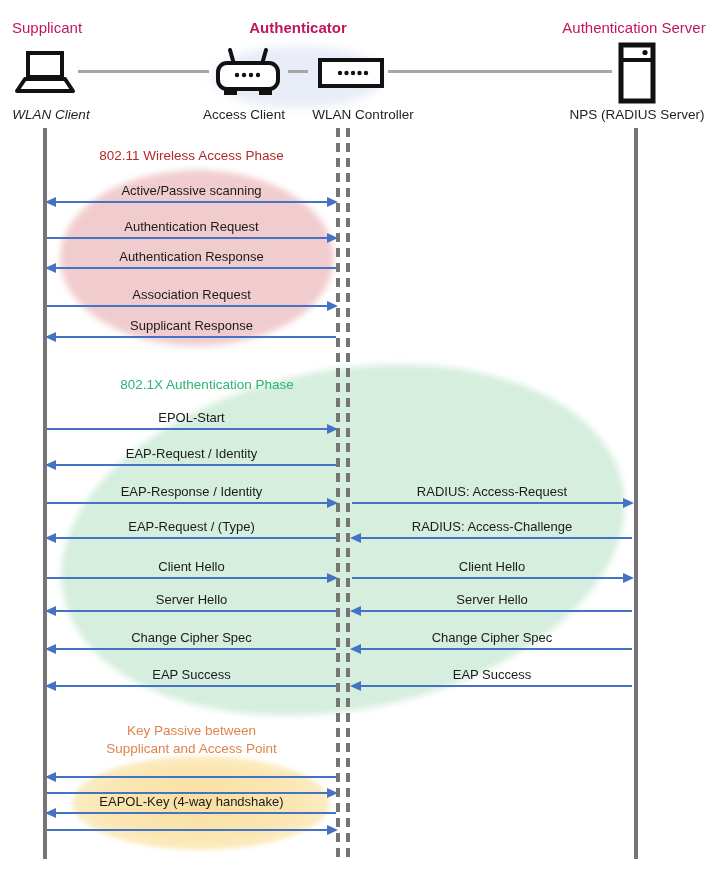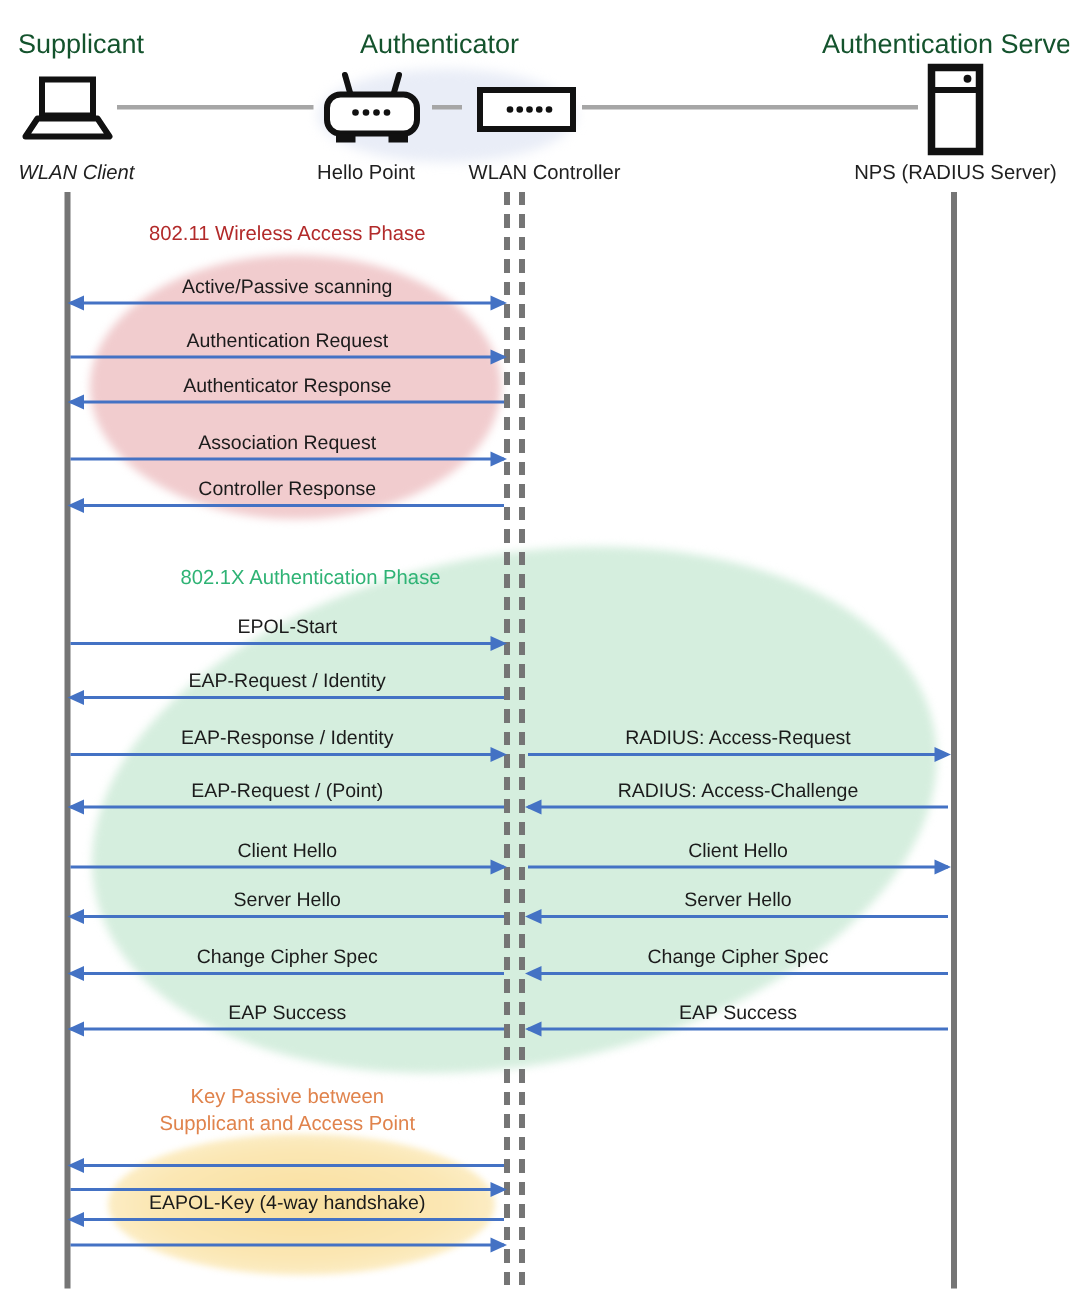--- a/index.html
+++ b/index.html
@@ -2,21 +2,21 @@
 <html style="--arrow: #4472C4; --lifeline: #757575; --connector: #a6a6a6; --text: #1b1b1b; --phase1: #B22A2A; --phase1_fill: #F1CCCE; --phase2: #2FB375; --phase2_fill: #D5EEDE; --phase3: #E0834C; --phase3_fill: #FBE7B4; --authenticator_fill: #E9EDF7;"><head>
 <meta charset="utf-8">
 <style>
   html,body{margin:0;padding:0;background:#fff;}
   #stage{
     position:relative;width:713px;height:875px;background:#fff;overflow:hidden;
     font-family:"Liberation Sans",sans-serif;color:var(--text,#1b1b1b);
   }
   .abs{position:absolute;}
   
-  .actor-title{font-size:18px;color:#14532d;white-space:nowrap;}
+  .actor-title{font-size:15px;color:#be185d;white-space:nowrap;}
   .actor-sub{font-size:13.5px;color:#1f1f1f;white-space:nowrap;text-align:center;}
   .conn{height:3px;background:var(--connector,#a6a6a6);top:70px;}
   
   .ellipse{border-radius:50%;}
   .el-auth{left:212px;top:46px;width:172px;height:62px;background:var(--authenticator_fill,#E9EDF7);filter:blur(4px);}
   .el-red{left:60px;top:170px;width:274px;height:176px;background:var(--phase1_fill,#F1CCCE);filter:blur(3px);}
   .el-green{left:58px;top:370px;width:570px;height:340px;background:var(--phase2_fill,#D5EEDE);filter:blur(3px);transform:rotate(-11deg);}
   .el-yellow{left:72px;top:756px;width:258px;height:94px;
     background:radial-gradient(ellipse at center,#F9DF9E 0%,#FBE7B4 55%,#FDF2D3 85%,rgba(253,243,216,0) 100%);
     filter:blur(2px);}
@@ -38,21 +38,21 @@
 <body>
 
 <div id="stage">
 
   <div class="abs ellipse el-auth"></div>
   <div class="abs ellipse el-red"></div>
   <div class="abs ellipse el-green"></div>
   <div class="abs ellipse el-yellow"></div>
 
   <div class="abs actor-title" style="left:12px;top:19px;">Supplicant</div>
-  <div class="abs actor-title" style="left:240px;top:19px;width:146px;">Authenticator</div>
+  <div class="abs actor-title" style="left:225px;top:19px;width:146px;text-align:center;font-weight:bold;">Authenticator</div>
   <div class="abs actor-title" style="left:534px;top:19px;width:200px;text-align:center;">Authentication Server</div>
 
   <div class="abs conn" style="left:78px;width:131px;"></div>
   <div class="abs conn" style="left:288px;width:20px;"></div>
   <div class="abs conn" style="left:388px;width:224px;"></div>
 
   <svg class="abs" style="left:13px;top:50px;" width="64" height="46" viewBox="0 0 64 46">
     <rect x="15" y="3" width="34" height="24" fill="#fff" stroke="#111" stroke-width="4"></rect>
     <path d="M12 29 L52 29 L60 41 L4 41 Z" fill="#fff" stroke="#111" stroke-width="4" stroke-linejoin="round"></path>
   </svg>
@@ -78,21 +78,21 @@
     <circle cx="48" cy="15" r="2.2" fill="#111"></circle>
   </svg>
 
   <svg class="abs" style="left:618px;top:42px;" width="38" height="62" viewBox="0 0 38 62">
     <rect x="3" y="3" width="32" height="56" fill="#fff" stroke="#111" stroke-width="5"></rect>
     <line x1="3" y1="18" x2="35" y2="18" stroke="#111" stroke-width="4"></line>
     <circle cx="27" cy="10.5" r="2.6" fill="#111"></circle>
   </svg>
 
   <div class="abs actor-sub" style="left:0px;top:107px;width:102px;font-style:italic;">WLAN Client</div>
-  <div class="abs actor-sub" style="left:184px;top:107px;width:120px;">Hello Point</div>
+  <div class="abs actor-sub" style="left:184px;top:107px;width:120px;">Access Client</div>
   <div class="abs actor-sub" style="left:303px;top:107px;width:120px;">WLAN Controller</div>
   <div class="abs actor-sub" style="left:537px;top:107px;width:200px;">NPS (RADIUS Server)</div>
 
   <div class="abs lifeline" style="left:43px;"></div>
   <div class="abs lifeline dashed" style="left:336px;"></div>
   <div class="abs lifeline dashed" style="left:346px;"></div>
   <div class="abs lifeline" style="left:634px;"></div>
 
   <div class="abs phase-title" style="left:46px;top:147px;width:291px;color:var(--phase1);">802.11 Wireless Access Phase</div>
   <div class="abs phase-title" style="left:57px;top:376px;width:300px;color:var(--phase2);">802.1X Authentication Phase</div>
@@ -107,31 +107,31 @@
         <div class="msg-line"></div>
         <span class="head hl"></span>
         <span class="head hr"></span>
       </div>
       <div class="msg" style="top: 238px; left: 46px; width: 291px;">
         <div class="msg-label">Authentication Request</div>
         <div class="msg-line"></div>
         <span class="head hr"></span>
       </div>
       <div class="msg" style="top: 268px; left: 46px; width: 291px;">
-        <div class="msg-label">Authenticator Response</div>
+        <div class="msg-label">Authentication Response</div>
         <div class="msg-line"></div>
         <span class="head hl"></span>
       </div>
       <div class="msg" style="top: 306px; left: 46px; width: 291px;">
         <div class="msg-label">Association Request</div>
         <div class="msg-line"></div>
         <span class="head hr"></span>
       </div>
       <div class="msg" style="top: 337px; left: 46px; width: 291px;">
-        <div class="msg-label">Controller Response</div>
+        <div class="msg-label">Supplicant Response</div>
         <div class="msg-line"></div>
         <span class="head hl"></span>
       </div>
       <div class="msg" style="top: 429px; left: 46px; width: 291px;">
         <div class="msg-label">EPOL-Start</div>
         <div class="msg-line"></div>
         <span class="head hr"></span>
       </div>
       <div class="msg" style="top: 465px; left: 46px; width: 291px;">
         <div class="msg-label">EAP-Request / Identity</div>
@@ -142,21 +142,21 @@
         <div class="msg-label">EAP-Response / Identity</div>
         <div class="msg-line"></div>
         <span class="head hr"></span>
       </div>
       <div class="msg" style="top: 503px; left: 351px; width: 282px;">
         <div class="msg-label">RADIUS: Access-Request</div>
         <div class="msg-line"></div>
         <span class="head hr"></span>
       </div>
       <div class="msg" style="top: 538px; left: 46px; width: 291px;">
-        <div class="msg-label">EAP-Request / (Point)</div>
+        <div class="msg-label">EAP-Request / (Type)</div>
         <div class="msg-line"></div>
         <span class="head hl"></span>
       </div>
       <div class="msg" style="top: 538px; left: 351px; width: 282px;">
         <div class="msg-label">RADIUS: Access-Challenge</div>
         <div class="msg-line"></div>
         <span class="head hl"></span>
       </div>
       <div class="msg" style="top: 578px; left: 46px; width: 291px;">
         <div class="msg-label">Client Hello</div>

